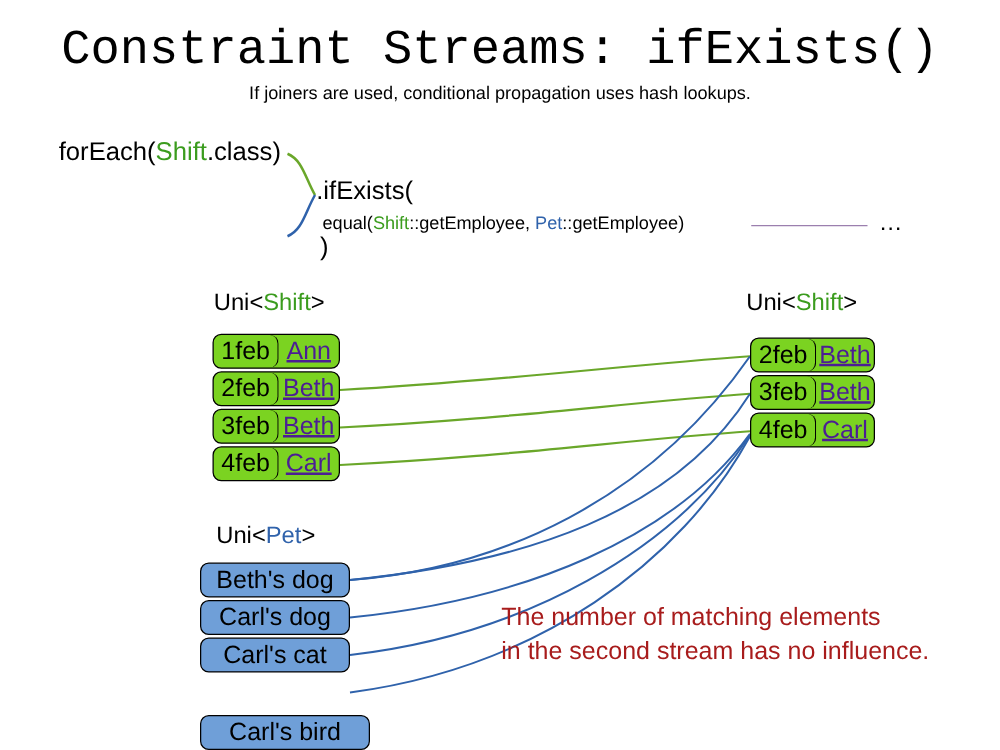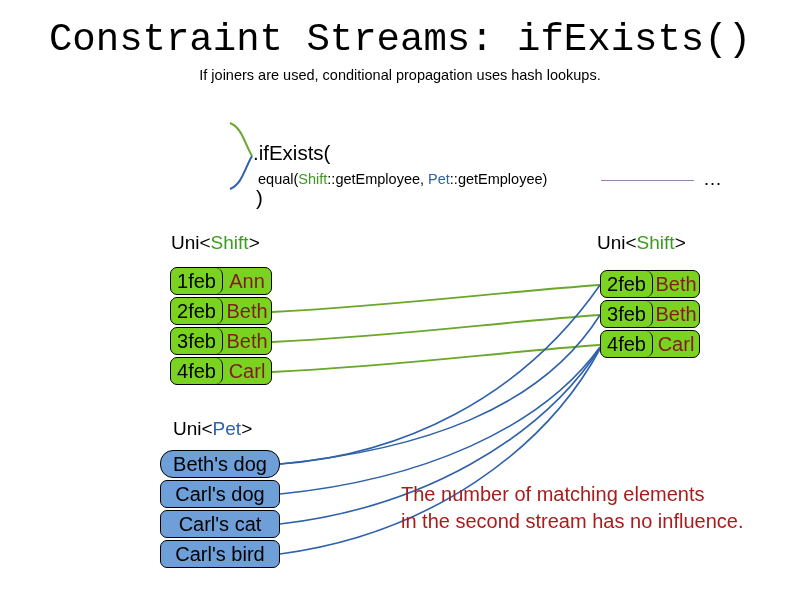--- a/index.html
+++ b/index.html
@@ -121,21 +121,22 @@
   }
   .cell.date {
     width: 52px;
     color: #000000;
     border-right: 1.6px solid #000000;
     border-radius: 0 7px 7px 0;
     box-sizing: border-box;
   }
   .cell.name {
     flex: 1;
-    color: #7f1d1d;
+    color: #4c1d95;
+    text-decoration: underline;
   }
   .cell.pet {
     flex: 1;
     color: #000000;
   }
 
   
   #wires {
     position: absolute;
     left: 0; top: 0;
@@ -154,20 +155,23 @@
   }
 </style>
 </head>
 <body>
 
 <div id="slide">
 
   <div class="title">Constraint Streams: ifExists()</div>
   <div class="subtitle">If joiners are used, conditional propagation uses hash lookups.</div>
 
+  <div class="code-line" id="code-foreach-shift">
+    <span>forEach(</span><span class="kw-shift">Shift</span><span>.class)</span>
+  </div>
 
 
   <div class="code-line" id="code-ifexists">.ifExists(</div>
 
   <div id="code-equal">
     <span>equal(</span><span class="kw-shift">Shift</span><span>::getEmployee, </span><span class="kw-pet">Pet</span><span>::getEmployee)</span>
   </div>
 
   <div class="code-line" id="code-closeparen">)</div>
 
@@ -227,30 +231,30 @@
   </div>
   <div class="fact green" style="left:600px; top:300px; width:100px;">
     <div class="cell date">3feb</div>
     <div class="cell name">Beth</div>
   </div>
   <div class="fact green" style="left:600px; top:330px; width:100px;">
     <div class="cell date">4feb</div>
     <div class="cell name">Carl</div>
   </div>
 
-  <div class="fact blue" style="left:160px; top:450px; width:120px;border-radius:13px;">
+  <div class="fact blue" style="left:160px; top:450px; width:120px;">
     <div class="cell pet">Beth's dog</div>
   </div>
   <div class="fact blue" style="left:160px; top:480px; width:120px;">
     <div class="cell pet">Carl's dog</div>
   </div>
   <div class="fact blue" style="left:160px; top:510px; width:120px;">
     <div class="cell pet">Carl's cat</div>
   </div>
-  <div class="fact blue" style="left:160px; top:540px; width:120px;">
+  <div class="fact blue" style="left:160px; top:572px; width:136px;">
     <div class="cell pet">Carl's bird</div>
   </div>
 
   <div id="note">
     <div>The number of matching elements</div>
     <div>in the second stream has no influence.</div>
   </div>
 
 </div>
 

